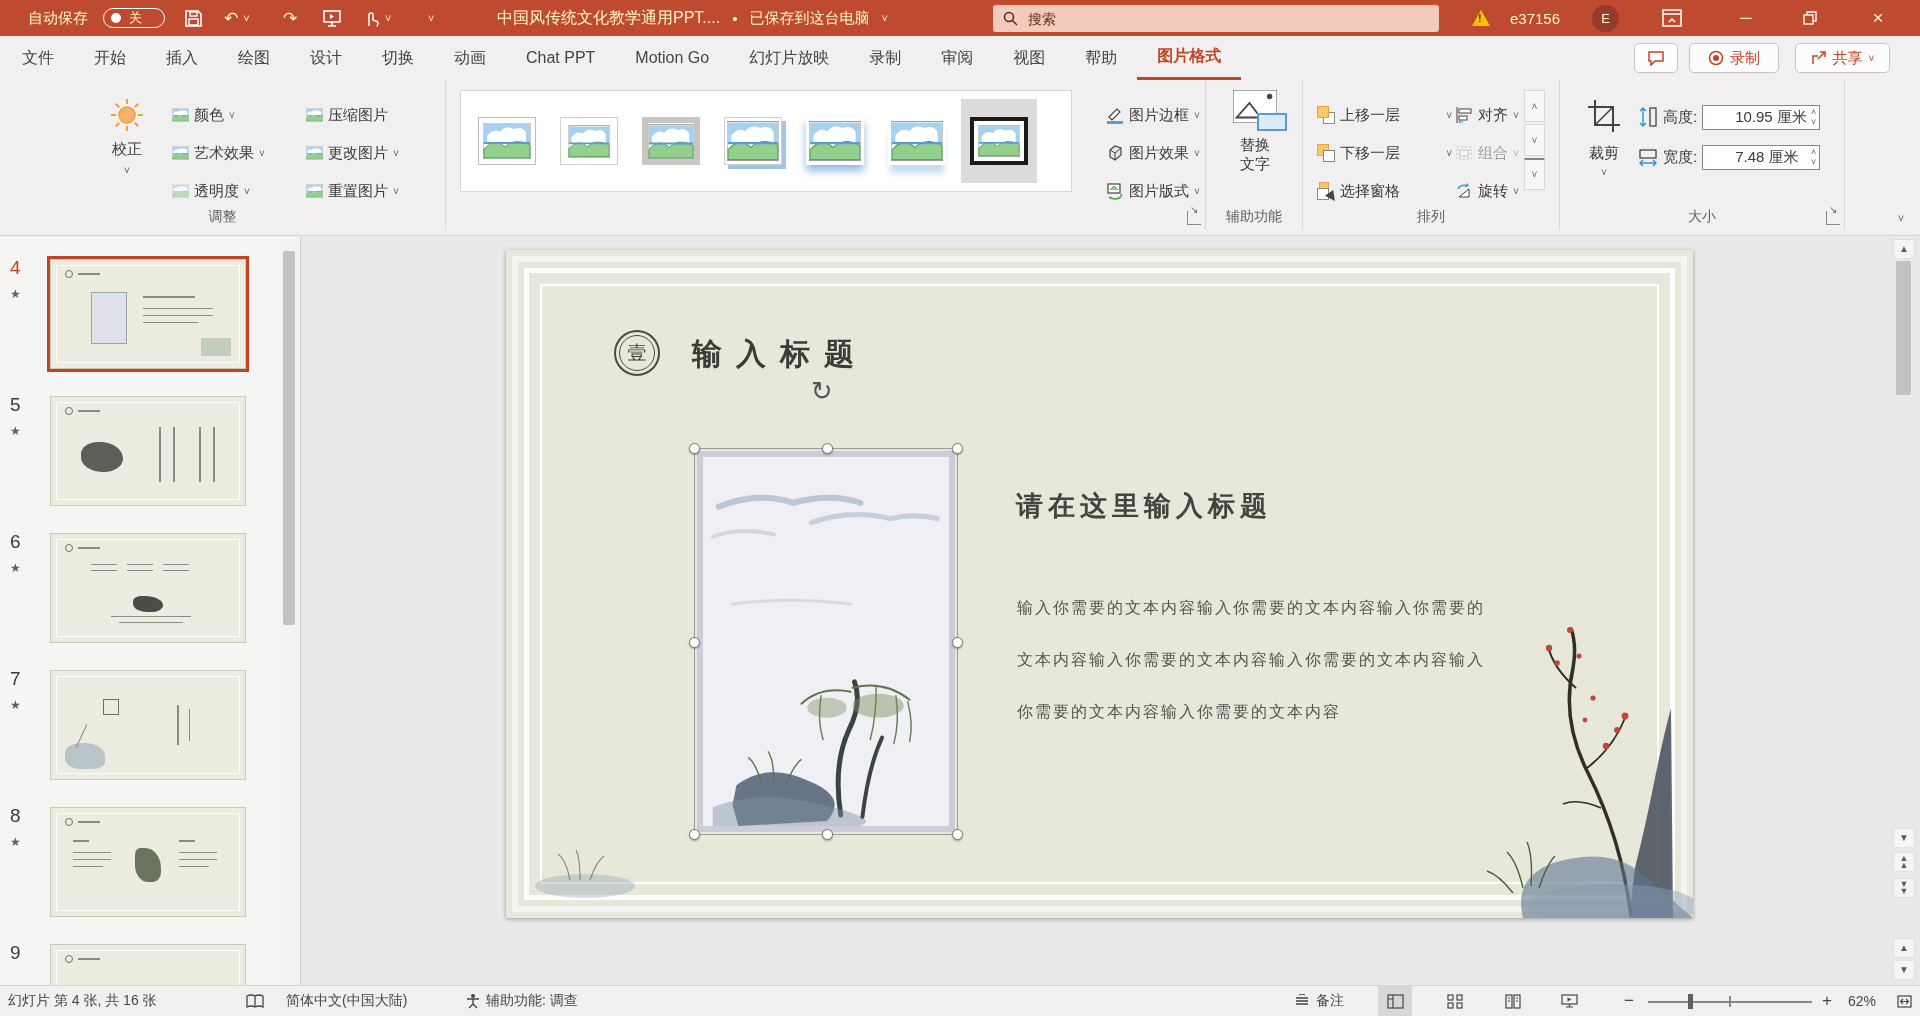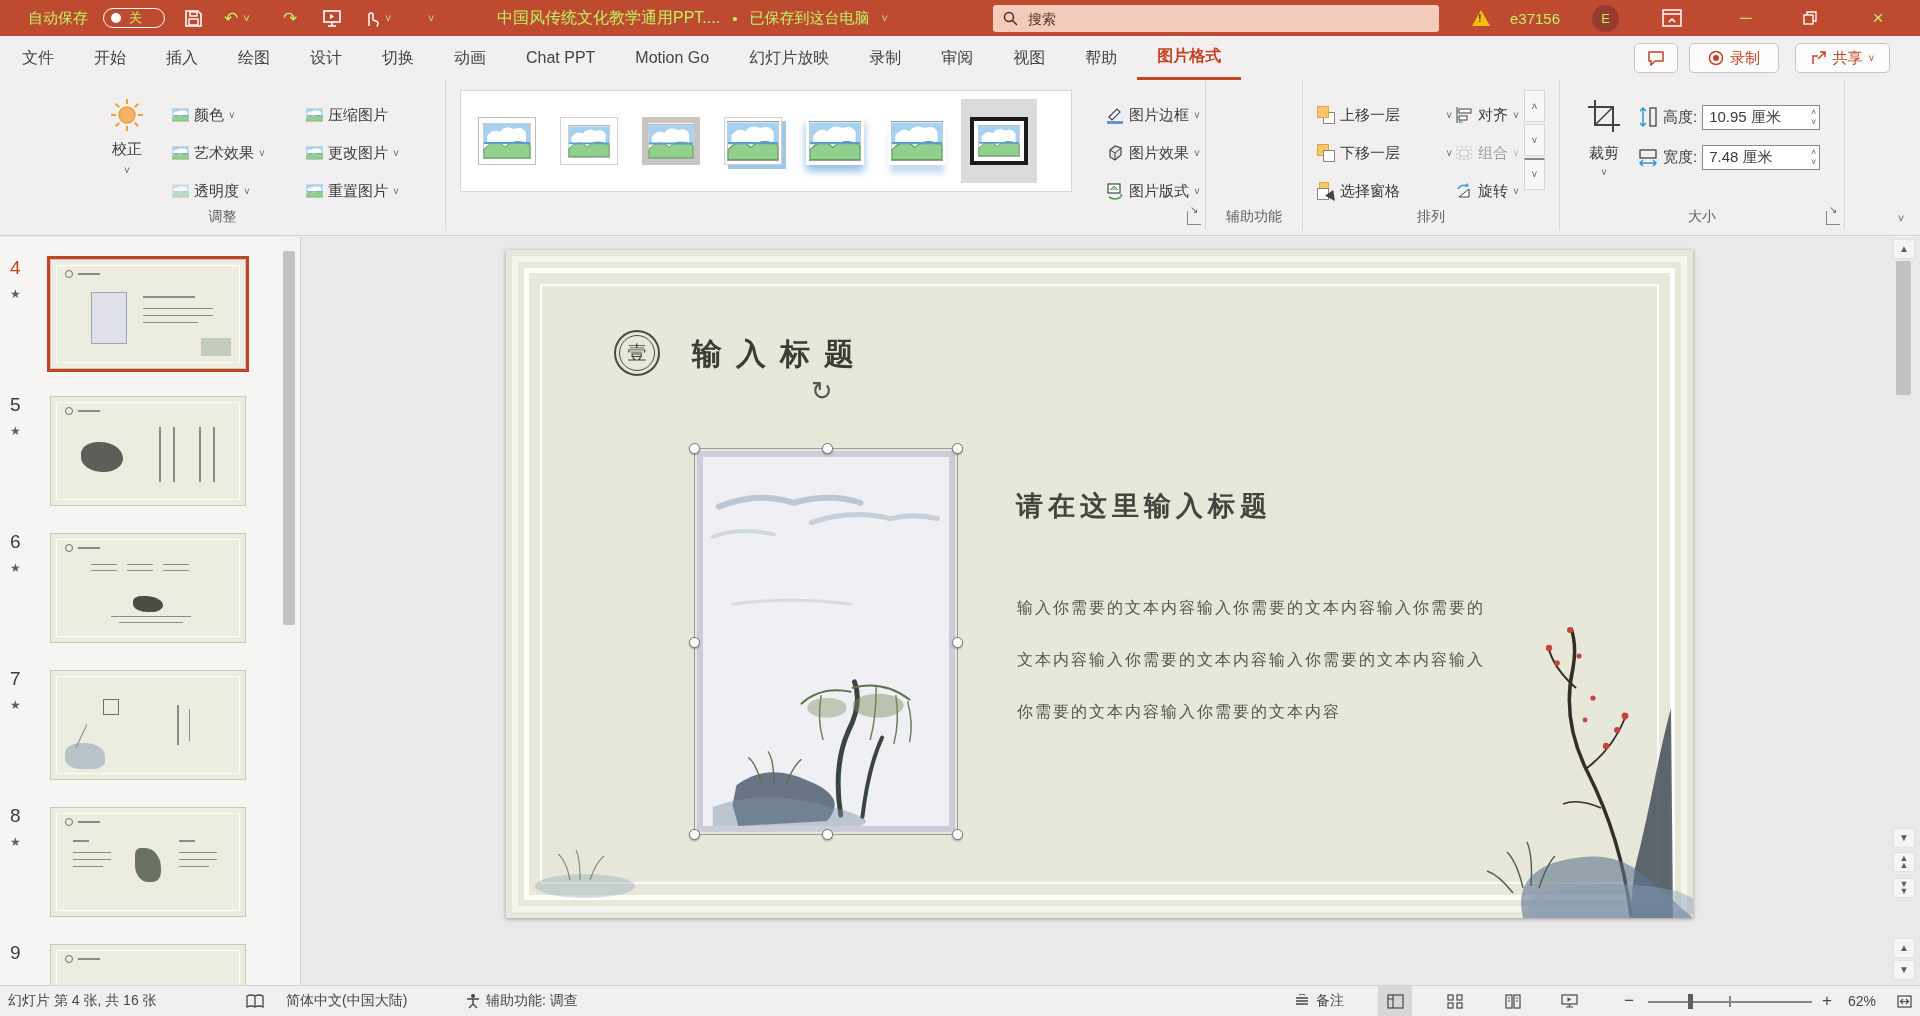--- a/index.html
+++ b/index.html
@@ -3,21 +3,21 @@
 <meta charset="utf-8">
 <style>
   * { margin:0; padding:0; box-sizing:border-box; }
   html,body { width:1920px; height:1016px; overflow:hidden; }
   body { font-family:"Liberation Sans","DejaVu Sans",sans-serif; font-size:15px; color:#3b3a39; }
   .screen { position:relative; width:1920px; height:1016px; background:#F1EFF0; }
   .abs { position:absolute; }
 
   
   .titlebar { position:absolute; left:0; top:0; width:1920px; height:36px; background:#BE4B2F; color:#fff; }
-  .titlebar .item { position:absolute; top:0; height:36px; display:flex; align-items:center; color:#bef264; }
+  .titlebar .item { position:absolute; top:0; height:36px; display:flex; align-items:center; color:#fef9c3; }
   .tb-ico { font-size:17px; }
   .toggle-pill { border:1px solid #fff; border-radius:10px; width:62px; height:20px; display:flex; align-items:center; padding:0 7px; gap:8px; font-size:13px; }
   .toggle-dot { width:10px; height:10px; border-radius:50%; background:#fff; }
   .chev { font-size:11px; opacity:.95; }
   .searchbox { position:absolute; left:993px; top:5px; width:446px; height:27px; background:#F2CBBC; border-radius:3px; display:flex; align-items:center; padding:0 10px; gap:10px; color:#5c2617; }
   .searchbox input { border:none; background:transparent; outline:none; font-size:14px; color:#5c2617; width:360px; font-family:inherit; }
   .searchbox input::placeholder { color:#5c2617; opacity:.95; }
   .warn-tri { width:0; height:0; border-left:9px solid transparent; border-right:9px solid transparent; border-bottom:16px solid #F2C10E; position:relative; }
   .warn-tri:after { content:"!"; position:absolute; left:-3px; top:2px; font-size:11px; color:#5c3a00; font-weight:bold; }
   .avatar { width:27px; height:27px; border-radius:50%; background:#973B31; display:flex; align-items:center; justify-content:center; font-size:13px; }
@@ -52,21 +52,21 @@
   .f4 .gframe { border:1px solid #cfcfcf; box-shadow:4px 4px 0 #9fc5e8; }
   .f5 .gframe { box-shadow:0 6px 8px rgba(120,170,220,.8); }
   .f6 .gframe { box-shadow:0 10px 6px -2px rgba(150,190,230,.55); }
   .gal.sel { background:#DCDADB; }
   .gal.sel .gframe { border:4px solid #1a1a1a; box-shadow:0 0 0 2px #fff inset; }
   .galscroll { position:absolute; left:1078px; width:21px; height:32px; border:1px solid #D8D6D6; background:#F8F7F6; display:flex; align-items:center; justify-content:center; font-size:10px; color:#605E5C; cursor:pointer; }
   
   .sq-ico { position:relative; width:18px; height:18px; }
   .sq-ico .b { position:absolute; width:12px; height:12px; border:1px solid #8a8886; background:#fff; }
   .sq-ico .f { position:absolute; width:12px; height:12px; border:1px solid #E8A33D; background:#F9C66B; }
-  .spinbox { display:flex; align-items:center; border:1px solid #8a8886; background:#fff; height:25px; width:118px; padding-left:6px; font-size:15px; position:relative; }
+  .spinbox { display:flex; align-items:center; border:1px solid #8a8886; background:#fff; height:25px; width:118px; padding-left:6px; font-size:15px; position:relative;justify-content:flex-end; }
   .spinbox input { width:84px; border:none; outline:none; font-size:15px; font-family:inherit; color:#3b3a39; background:transparent; }
   .spin { position:absolute; right:3px; top:1px; display:flex; flex-direction:column; line-height:10px; font-size:9px; color:#605E5C; }
   .collapse-chev { position:absolute; left:1890px; top:132px; width:22px; height:20px; text-align:center; font-size:11px; color:#605E5C; cursor:pointer; }
 
   
   .workspace { position:absolute; left:0; top:237px; width:1920px; height:748px; background:#EAE8E9; }
   .thumbpanel { position:absolute; left:0; top:0; width:301px; height:748px; background:#F6F5F4; border-right:1px solid #CFCDCC; overflow:hidden; }
   .thumb-num { position:absolute; left:10px; width:26px; text-align:left; font-size:19px; color:#3b3a39; }
   .thumb-num.sel { color:#C24420; }
   .thumb-star { position:absolute; left:10px; font-size:12px; color:#605E5C; }
@@ -394,20 +394,31 @@
             <path d="M3 15 q6 4 12 0" fill="none" stroke="#3DA43D" stroke-width="1.6"></path>
             <path d="M15 15 l2 -2 l-3 -1 z" fill="#3DA43D"></path>
           </svg>
         <span>图片版式</span>
           <span class="chev2">˅</span>
       </div>
       <div class="launcher"></div>
     </div>
 
     <div class="rgroup" style="left:1206px; width:97px">
+      <div class="bigbtn" style="left:14px; top:10px; width:70px; height:118px">
+        <span style="position:relative">
+          <svg width="44" height="33" viewBox="0 0 48 36">
+              <rect width="48" height="36" fill="#fff" stroke="#444"></rect>
+              <circle cx="40" cy="7" r="3" fill="#444"></circle>
+              <path d="M4 30 L18 14 L30 30 Z" fill="none" stroke="#444" stroke-width="2"></path>
+            </svg>
+          <span style="position:absolute; right:-10px; bottom:-8px; width:30px; height:18px; background:#DDEBF7; border:2px solid #5B9BD5; display:block"></span>
+        </span>
+        <span style="margin-top:12px; line-height:19px; text-align:center"><span>替换</span><br><span>文字</span></span>
+      </div>
       <div class="glabel">辅助功能</div>
     </div>
 
     <div class="rgroup" style="left:1303px; width:257px">
       <div class="rrow" style="left:14px; top:22px; width:135px">
         <span class="sq-ico">
             <span class="b" style="right:0; bottom:0"></span>
             <span class="f" style="left:0; top:0"></span>
           </span>
         <span>上移一层</span>

